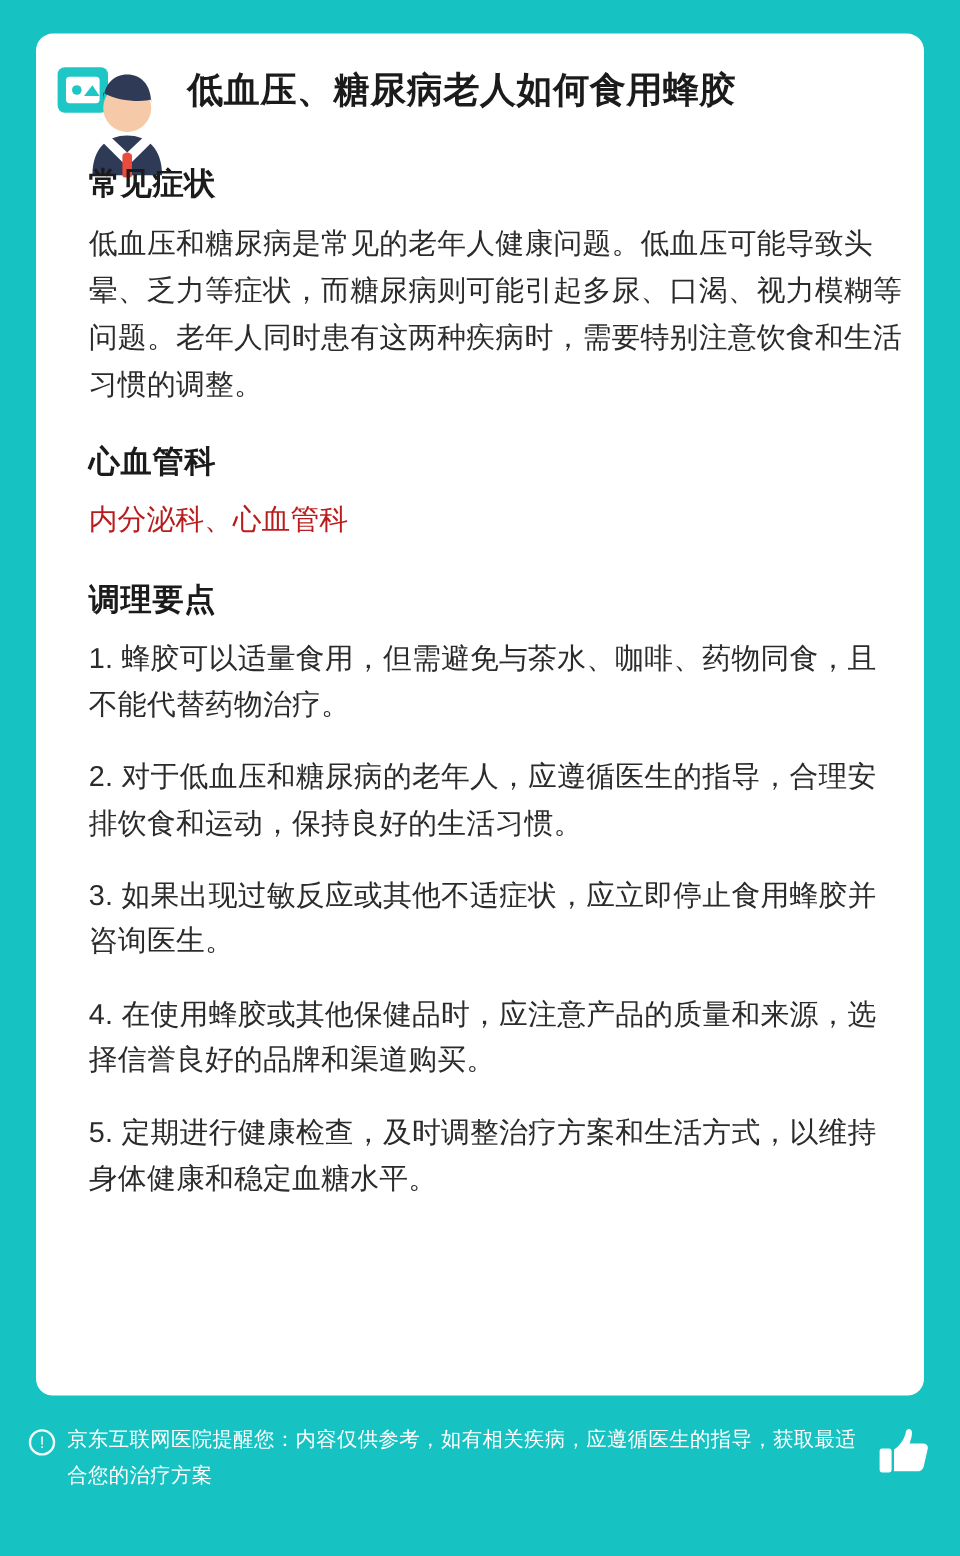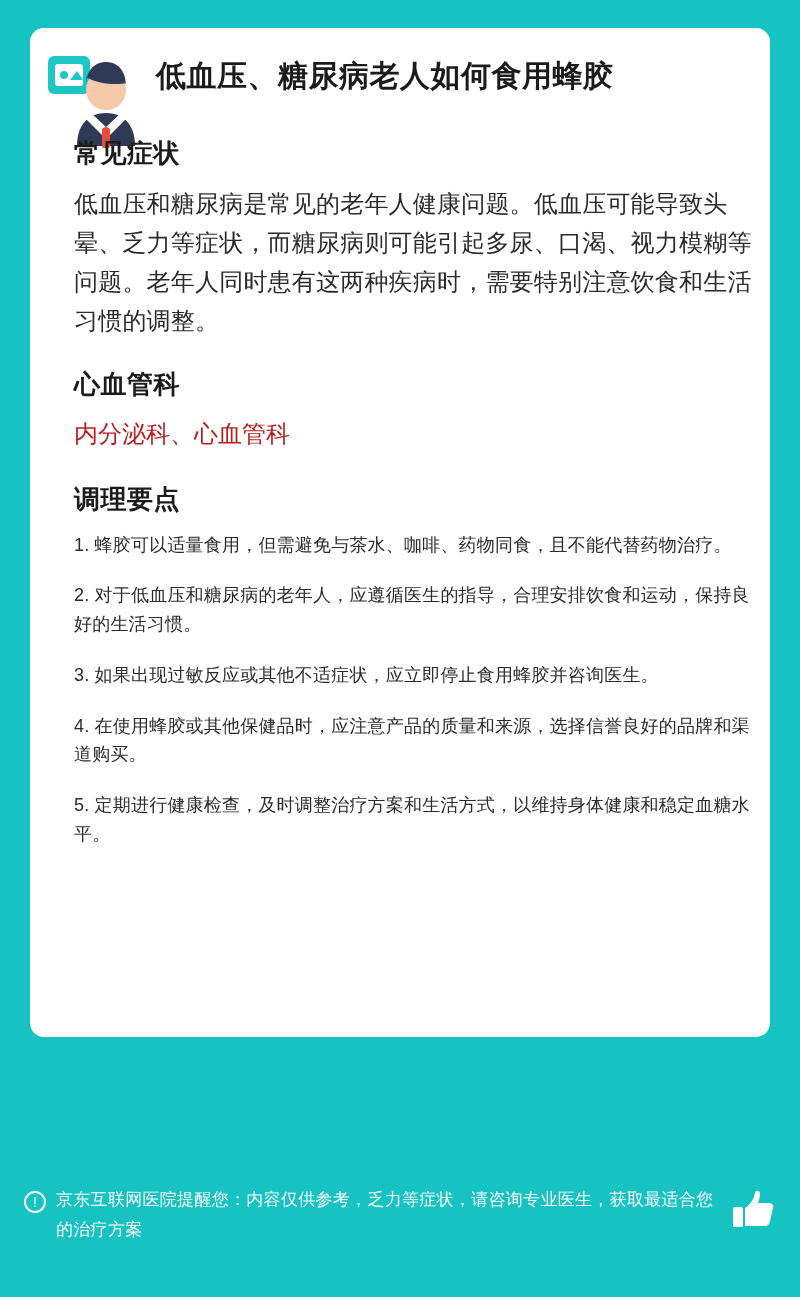--- a/index.html
+++ b/index.html
@@ -14,21 +14,21 @@
     font-family: "Liberation Sans", sans-serif;
     overflow: hidden;
     position: relative;
   }
 
   .card {
     position: absolute;
     left: 30px;
     top: 28px;
     width: 740px;
-    height: 1009px;
+    height: 1135px;
     background: #ffffff;
     border-radius: 14px;
   }
 
   .doctor-icon {
     position: absolute;
     left: 14px;
     top: 22px;
     width: 110px;
     height: 100px;
@@ -71,21 +71,21 @@
 
   .dept {
     margin: 0 0 30px 0;
     font-size: 24px;
     line-height: 1.5;
     color: #b91c1c;
   }
 
   .list-item {
     margin: 0 0 22px 0;
-    font-size: 18px;
+    font-size: 24px;
     line-height: 1.6;
     color: #2b2b2b;
     letter-spacing: 0.2px;
   }
 
   .footer {
     position: absolute;
     left: 0;
     top: 1185px;
     width: 800px;
@@ -160,20 +160,20 @@
     <p class="list-item">2. 对于低血压和糖尿病的老年人，应遵循医生的指导，合理安排饮食和运动，保持良好的生活习惯。</p>
     <p class="list-item">3. 如果出现过敏反应或其他不适症状，应立即停止食用蜂胶并咨询医生。</p>
     <p class="list-item">4. 在使用蜂胶或其他保健品时，应注意产品的质量和来源，选择信誉良好的品牌和渠道购买。</p>
     <p class="list-item">5. 定期进行健康检查，及时调整治疗方案和生活方式，以维持身体健康和稳定血糖水平。</p>
 
   </div>
 </div>
 
 <div class="footer">
   <div class="footer-icon">!</div>
-  <div class="footer-text">京东互联网医院提醒您：内容仅供参考，乏力等症状，请咨询专业医生，获取最适合您的治疗方案</div>
+  <div class="footer-text">京东互联网医院提醒您：内容仅供参考，如有相关疾病，应遵循医生的指导，获取最适合您的治疗方案</div>
   <div class="thumb">
     <svg width="46" height="46" viewBox="0 0 46 46" xmlns="http://www.w3.org/2000/svg">
       <rect x="3" y="20" width="10" height="20" rx="2" fill="#ffffff"></rect>
       <path d="M15 21 c5 -3 9 -9 10 -15 c0.5 -3 5 -3 5 1 c0 3 -1 6 -2 9 l11 0 c3 0 5 2 4 5 l-3 13 c-0.6 3 -2 5 -5 5 l-20 0 z" fill="#ffffff"></path>
     </svg>
   </div>
 </div>
 
 </body></html>

